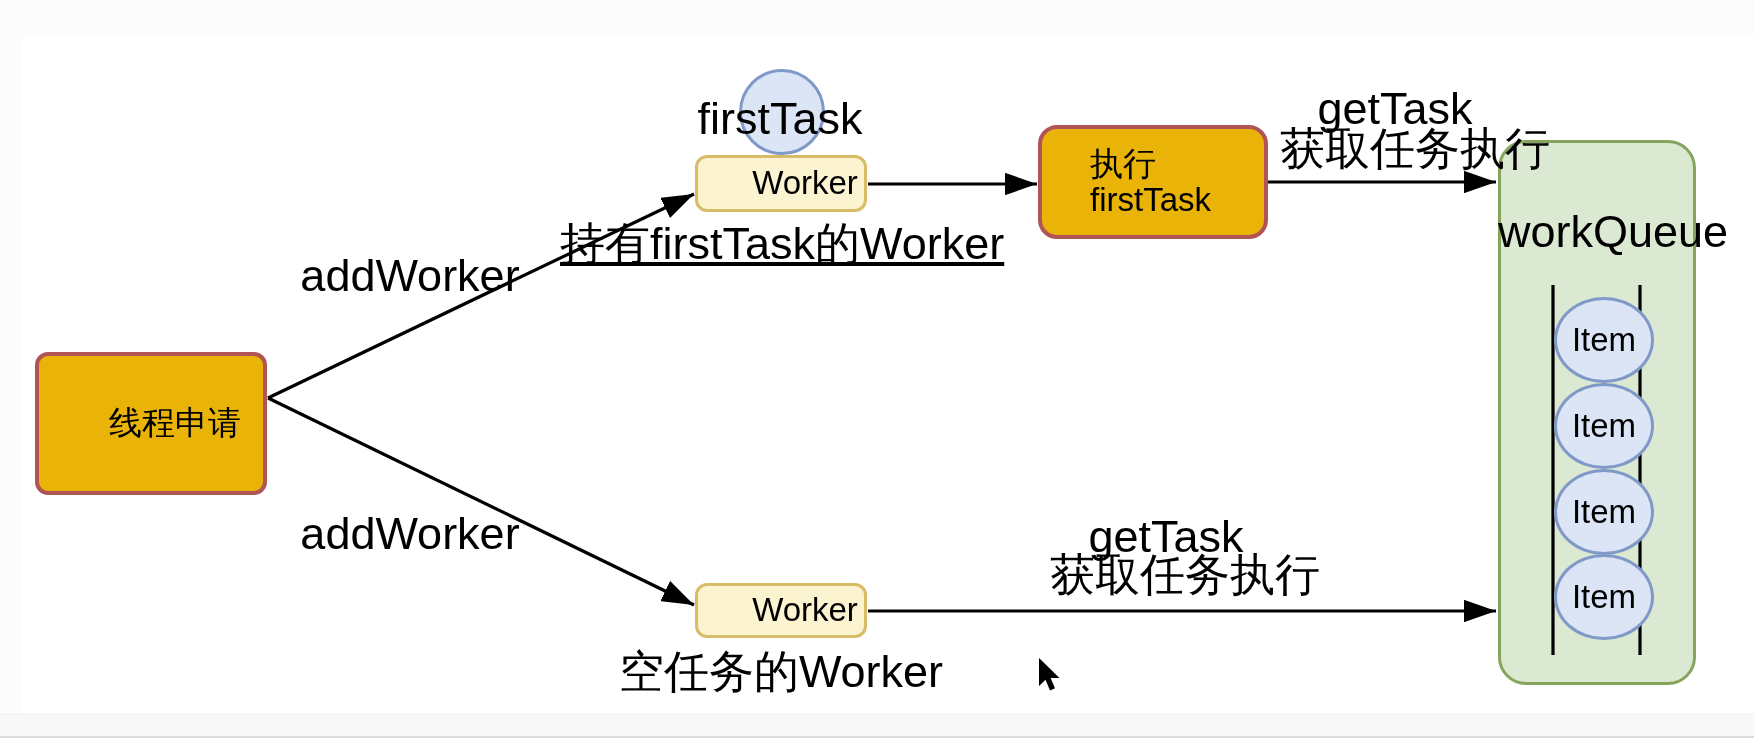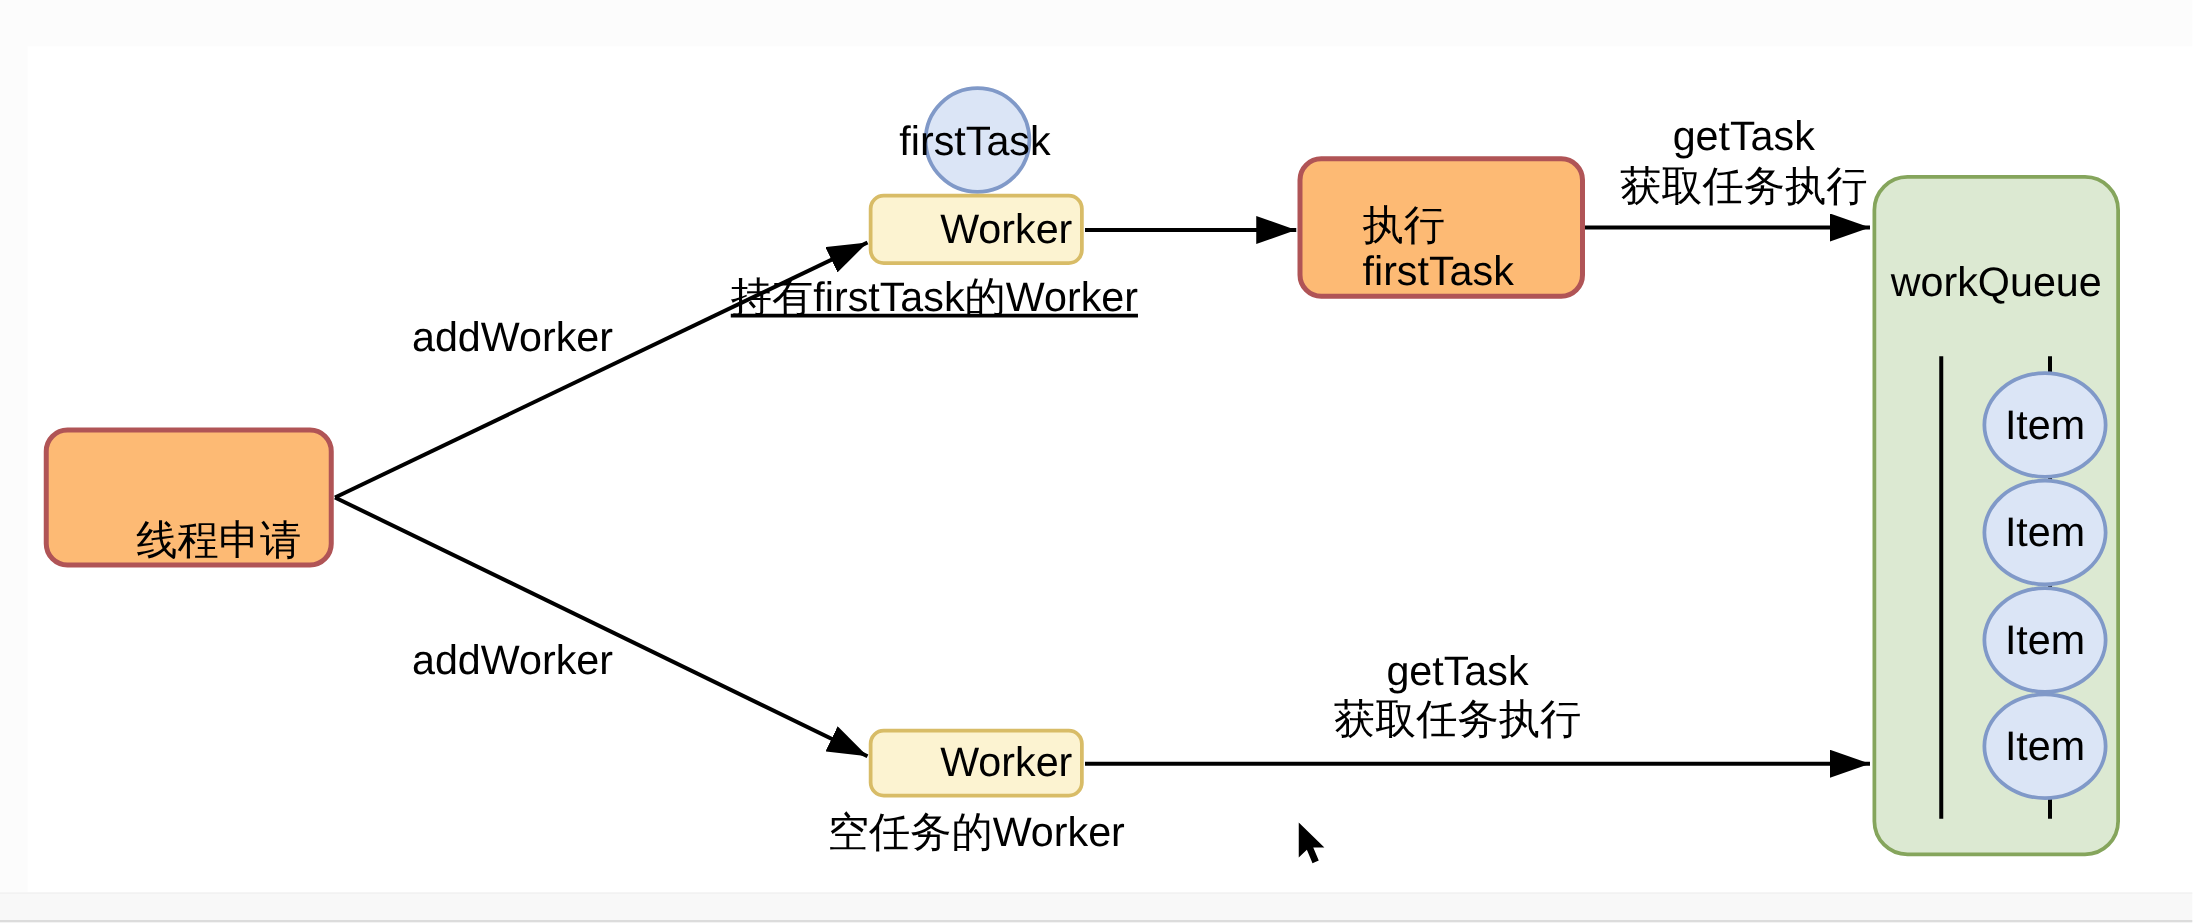--- a/index.html
+++ b/index.html
@@ -14,38 +14,38 @@
   #bg-left{left:0;top:37px;width:22px;height:677px;background:#fcfcfc;}
   #bg-bottom{left:0;top:714px;width:1754px;height:24px;background:#f8f8f8;border-top:1px solid #efefef;}
   #bg-bottom-line{left:0;top:736px;width:1754px;height:2px;background:#dcdcdc;}
 
   .layer{position:absolute;left:0;top:0;z-index:2;}
 
   .node{
     position:absolute;display:flex;align-items:center;justify-content:center;
     box-sizing:border-box;font-size:33px;line-height:1.1;z-index:3;padding-left:48px;
   }
-  .red-node{background:#fdba74;border:4px solid #b05456;border-radius:19px;align-items:flex-end;}
+  .red-node{background:#eab308;border:4px solid #b05456;border-radius:19px;}
   .yellow-node{background:#fcf3d1;border:3px solid #d8bc67;border-radius:12px;}
   .green-node{background:#dce9d2;border:3px solid #85a55c;border-radius:28px;z-index:1;}
   .blue-circle{
     position:absolute;box-sizing:border-box;background:#dbe5f6;border:3px solid #8099c8;border-radius:50%;
     display:flex;align-items:center;justify-content:center;font-size:33px;
   }
   #first-task-circle{left:739px;top:69px;width:86px;height:86px;z-index:1;}
-  .item-circle{left:1554px;width:100px;height:86px;z-index:3;margin-left:32px;}
+  .item-circle{left:1554px;width:100px;height:86px;z-index:3;}
 
-  #thread-request{left:35px;top:342px;width:232px;height:112px;}
+  #thread-request{left:35px;top:352px;width:232px;height:143px;border-radius:13px;}
   #worker-top{left:695px;top:155px;width:172px;height:57px;}
   #execute-first-task{left:1038px;top:125px;width:230px;height:114px;}
   #worker-bottom{left:695px;top:583px;width:172px;height:55px;}
   #work-queue{left:1498px;top:140px;width:198px;height:545px;}
 
   .lbl{
-    position:absolute;text-align:center;font-size:33px;line-height:1;z-index:5;white-space:nowrap;
+    position:absolute;text-align:center;font-size:45px;line-height:1;z-index:5;white-space:nowrap;
   }
   #lbl-first-task{left:680px;top:96px;width:200px;}
   #lbl-caption-top{left:560px;top:221px;width:375px;text-decoration:underline;}
   #lbl-addworker-top{left:300px;top:253px;width:220px;}
   #lbl-addworker-bottom{left:300px;top:511px;width:220px;}
   #lbl-gettask-top{left:1280px;top:89px;width:230px;line-height:40px;}
   #lbl-gettask-bottom{left:1050px;top:518px;width:232px;line-height:38px;}
   #lbl-caption-bottom{left:600px;top:649px;width:362px;}
   #lbl-workqueue{left:1498px;top:209px;width:198px;}
 

